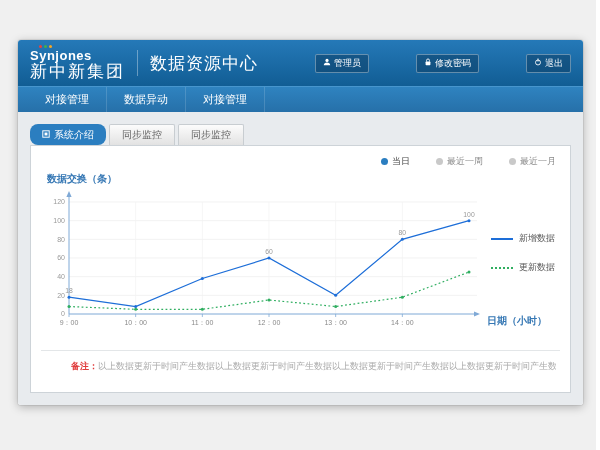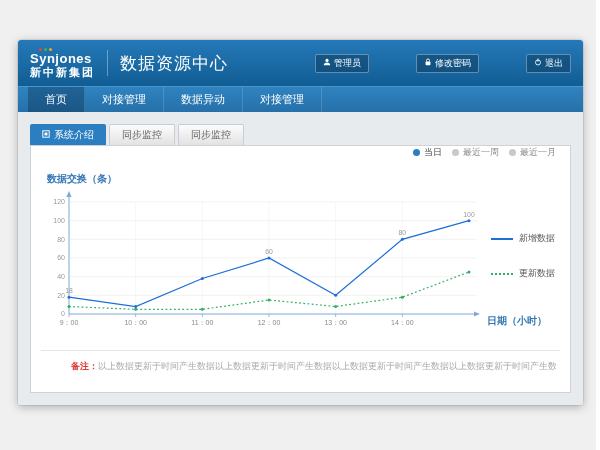--- a/index.html
+++ b/index.html
@@ -9,58 +9,58 @@
     background:#fff; border-radius:3px; overflow:hidden;
     box-shadow:0 2px 10px rgba(0,0,0,.28), 0 0 0 1px rgba(0,0,0,.06); display:flex; flex-direction:column; }
 
   
   .hdr { height:46px; flex:0 0 46px; background:linear-gradient(#2579b8,#115d94);
     display:flex; align-items:center; padding:0 12px; color:#fff; }
   .logo { display:flex; flex-direction:column; line-height:1.05; }
   .logo-dots { display:flex; gap:2px; margin-left:9px; margin-bottom:1px; }
   .logo-dots i { width:3px; height:3px; border-radius:50%; display:block; }
   .logo-primary { font-size:13px; font-weight:bold; letter-spacing:.5px; }
-  .logo-secondary { font-size:11px; font-weight:bold; letter-spacing:2px; margin-top:1px; }
+  .logo-secondary { font-size:17px; font-weight:normal; letter-spacing:2px; margin-top:1px; }
   .hdr-divider { width:1px; height:26px; background:rgba(255,255,255,.35); margin:0 12px; }
   .page-title { font-size:17px; letter-spacing:1px; }
   .hdr-spacer { flex:1; }
   .hdr-actions { display:flex; gap:6px; }
   .hdr-btn { display:flex; align-items:center; gap:3px; font-size:9px; color:#fff;
     background:rgba(10,55,92,.45); border:1px solid rgba(255,255,255,.35); border-radius:2px;
     padding:2px 7px; cursor:pointer; white-space:nowrap;margin-left:41px; }
 
   
   .nav { height:26px; flex:0 0 26px; background:linear-gradient(#2f83c0,#2670a9);
     border-top:1px solid #4795cd; display:flex; padding-left:10px; }
   .nav-item { font-size:11px; color:#fff; line-height:25px; padding:0 17px;
     border-right:1px solid rgba(255,255,255,.15); cursor:pointer; }
   .nav-item.active { background:rgba(9,48,80,.38); }
 
   
   .content { flex:1; background:#e8ebee; padding:12px; display:flex; flex-direction:column; }
   .tabs { display:flex; gap:3px; height:21px; flex:0 0 21px; }
   .tab { font-size:10px; padding:0 12px; display:flex; align-items:center; gap:4px;
     border-radius:2px 2px 0 0; cursor:pointer; }
-  .tab.active { background:var(--accent,#2b7ec0); color:#fff; }
+  .tab.active { background:var(--accent,#2b7ec0); color:#fff;border-radius:8px; }
   .tab.inactive { background:linear-gradient(#fcfcfc,#e2e2e2); border:1px solid #c8cdd1;
     border-bottom:none; color:#666; }
 
   .panel { flex:1; background:#fff; border:1px solid #cdd3d8; position:relative; }
 
-  .filter-row { position:absolute; top:0; right:14px; display:flex; gap:10px; }
+  .filter-row { position:absolute; top:9px; right:14px; display:flex; gap:26px; }
   .filter { display:flex; align-items:center; gap:4px; cursor:pointer; font-size:9px; color:#8a8a8a; }
   .filter .dot { width:7px; height:7px; border-radius:50%; background:#c9c9c9; }
   .filter.active { color:#444; }
   .filter.active .dot { background:var(--accent,#2b7ec0); }
 
   .y-axis-title { position:absolute; left:16px; top:26px; font-size:10px; font-weight:bold; color:#3577b4; }
   .chart-svg { position:absolute; left:12px; top:42px; }
   .x-axis-title { position:absolute; left:456px; top:168px; font-size:10px; font-weight:bold; color:#3577b4; white-space:nowrap; }
 
-  .series-legend { position:absolute; left:460px; top:86px; display:flex; flex-direction:column; gap:22px; }
+  .series-legend { position:absolute; left:460px; top:86px; display:flex; flex-direction:column; gap:16px; }
   .legend-item { display:flex; align-items:center; gap:6px; cursor:pointer; }
   .legend-sample { width:22px; height:0; border-top:2px solid #1d6ed8; }
   .legend-sample.dotted { border-top-style:dotted; }
   .legend-label { font-size:9px; color:#555; white-space:nowrap; }
 
   .note-divider { position:absolute; left:10px; right:10px; top:204px; border-top:1px solid #e3e6e8; }
   .note { position:absolute; left:40px; right:14px; top:214px; font-size:9px;
     white-space:nowrap; overflow:hidden; }
   .note-label { color:var(--note-red,#e03c3c); font-weight:bold; }
   .note-text { color:#aaa; }
@@ -109,21 +109,20 @@
                 <circle cx="5" cy="5.6" r="3.1" fill="none" stroke="#fff" stroke-width="1.1"></circle>
                 <line x1="5" y1="0.6" x2="5" y2="4.4" stroke="#fff" stroke-width="1.2"></line>
               </svg>
           </span>
           <span>退出</span>
         </div>
       </div>
     </div>
 
     <div class="nav">
-      <div class="nav-item active">首页</div>
       <div class="nav-item">对接管理</div>
       <div class="nav-item">数据异动</div>
       <div class="nav-item">对接管理</div>
     </div>
 
     <div class="content">
       <div class="tabs">
         <div class="tab active">
           <span>
             <svg width="8" height="8" viewBox="0 0 10 10">

